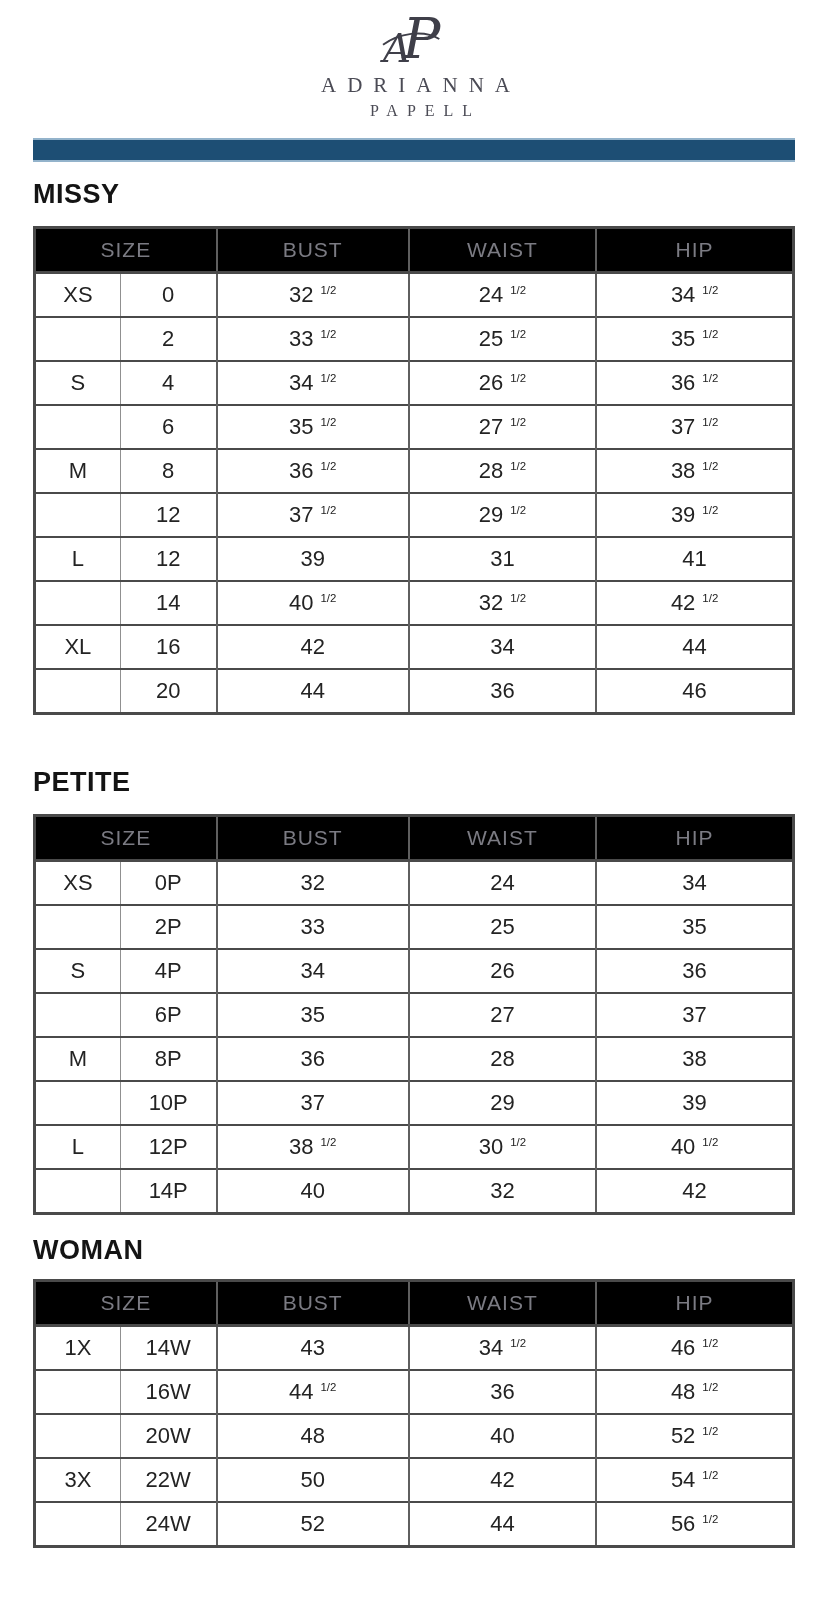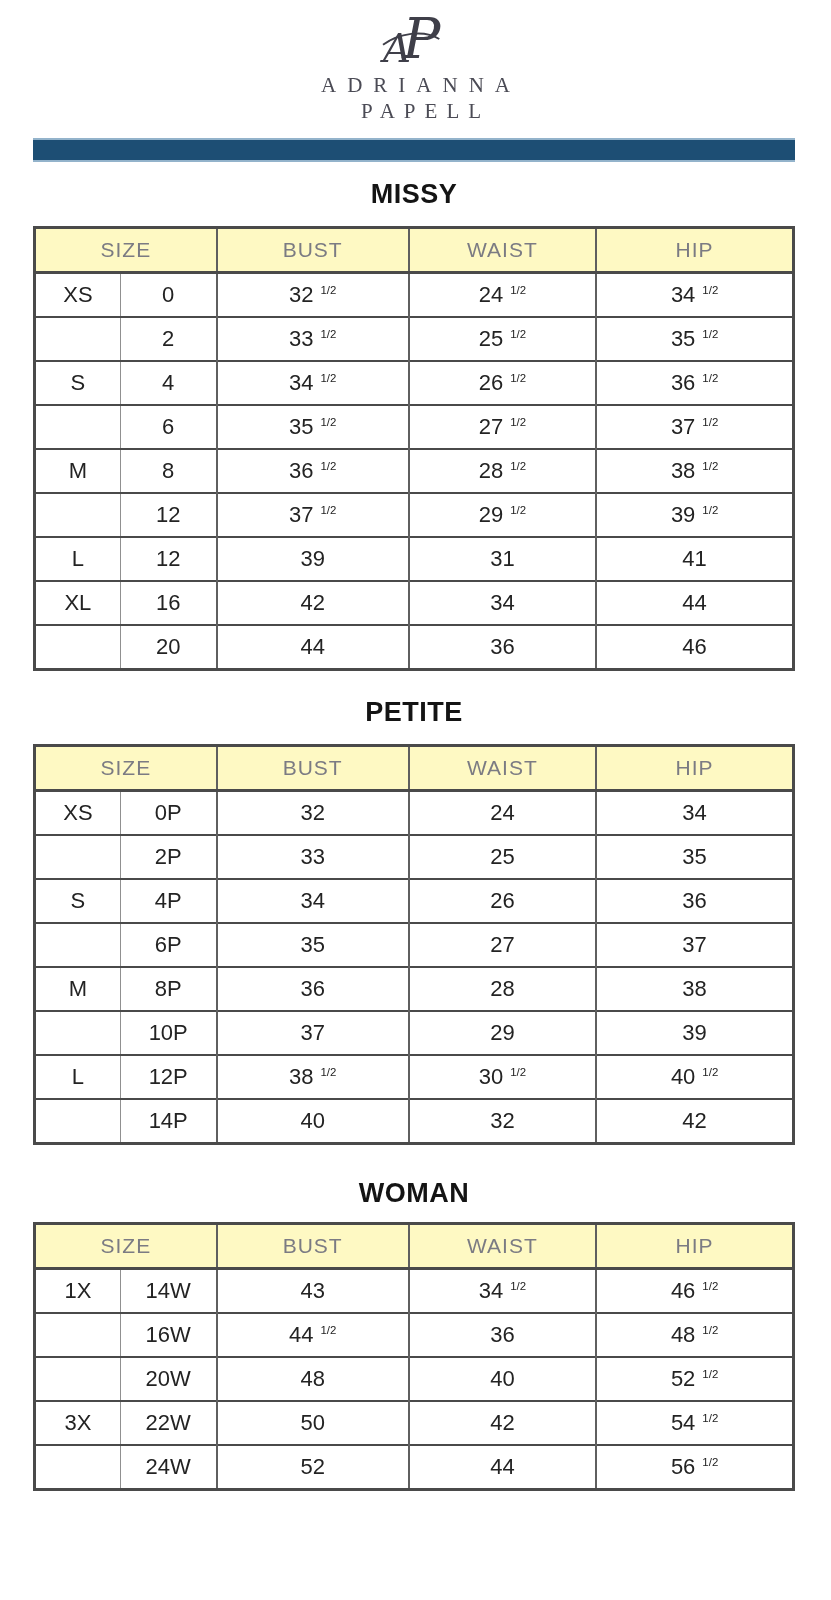--- a/index.html
+++ b/index.html
@@ -35,21 +35,21 @@
   .brand-line {
     font-family: "Liberation Serif", serif;
     color: #4b4b55;
     font-size: 21px;
     font-weight: 400;
     letter-spacing: 11px;
     padding-left: 11px; 
     line-height: 26px;
   }
   .brand-line.second {
-    font-size: 21px;
+    font-size: 16px;
     letter-spacing: 9px;
     padding-left: 20px;
   }
 
   
   .bar {
     height: 20px;
     background: #1d4e74;
     border-top: 2px solid #93b3cb;
     border-bottom: 2px solid #93b3cb;
@@ -57,38 +57,37 @@
   .bar.top { margin-top: 14px; }
 
   
   .section-title {
     font-size: 27px;
     font-weight: 700;
     letter-spacing: 0.5px;
     color: #141414;
     margin: 0;
     line-height: 30px;
-    text-align: center;
   }
   .section.missy  .section-title { margin-top: 17px; }
-  .section.petite .section-title { margin-top: 26px; }
-  .section.woman  .section-title { margin-top: 33px; }
+  .section.petite .section-title { margin-top: 52px; }
+  .section.woman  .section-title { margin-top: 20px; }
 
   table.size-table {
     border-collapse: collapse;
     table-layout: fixed;
     width: 100%;
     margin-top: 17px;
     border: 3px solid #4a4a4a;
   }
   .section.woman table.size-table { margin-top: 14px; }
 
   table.size-table th {
     height: 40px;
-    background: #fef9c3;
+    background: #000000;
     color: #7b7b83;
     font-size: 21px;
     font-weight: 400;
     letter-spacing: 1px;
     text-align: center;
     border-bottom: 3px solid #4a4a4a;
   }
   table.size-table td {
     height: 40px;
     text-align: center;
@@ -195,20 +194,27 @@
               <td class="col-meas">39<sup class="frac">1/2</sup></td>
             </tr>
             <tr>
               <td class="col-letter">L</td>
               <td class="col-num">12</td>
               <td class="col-meas">39</td>
               <td class="col-meas">31</td>
               <td class="col-meas">41</td>
             </tr>
             <tr>
+              <td class="col-letter"></td>
+              <td class="col-num">14</td>
+              <td class="col-meas">40<sup class="frac">1/2</sup></td>
+              <td class="col-meas">32<sup class="frac">1/2</sup></td>
+              <td class="col-meas">42<sup class="frac">1/2</sup></td>
+            </tr>
+            <tr>
               <td class="col-letter">XL</td>
               <td class="col-num">16</td>
               <td class="col-meas">42</td>
               <td class="col-meas">34</td>
               <td class="col-meas">44</td>
             </tr>
             <tr>
               <td class="col-letter"></td>
               <td class="col-num">20</td>
               <td class="col-meas">44</td>

